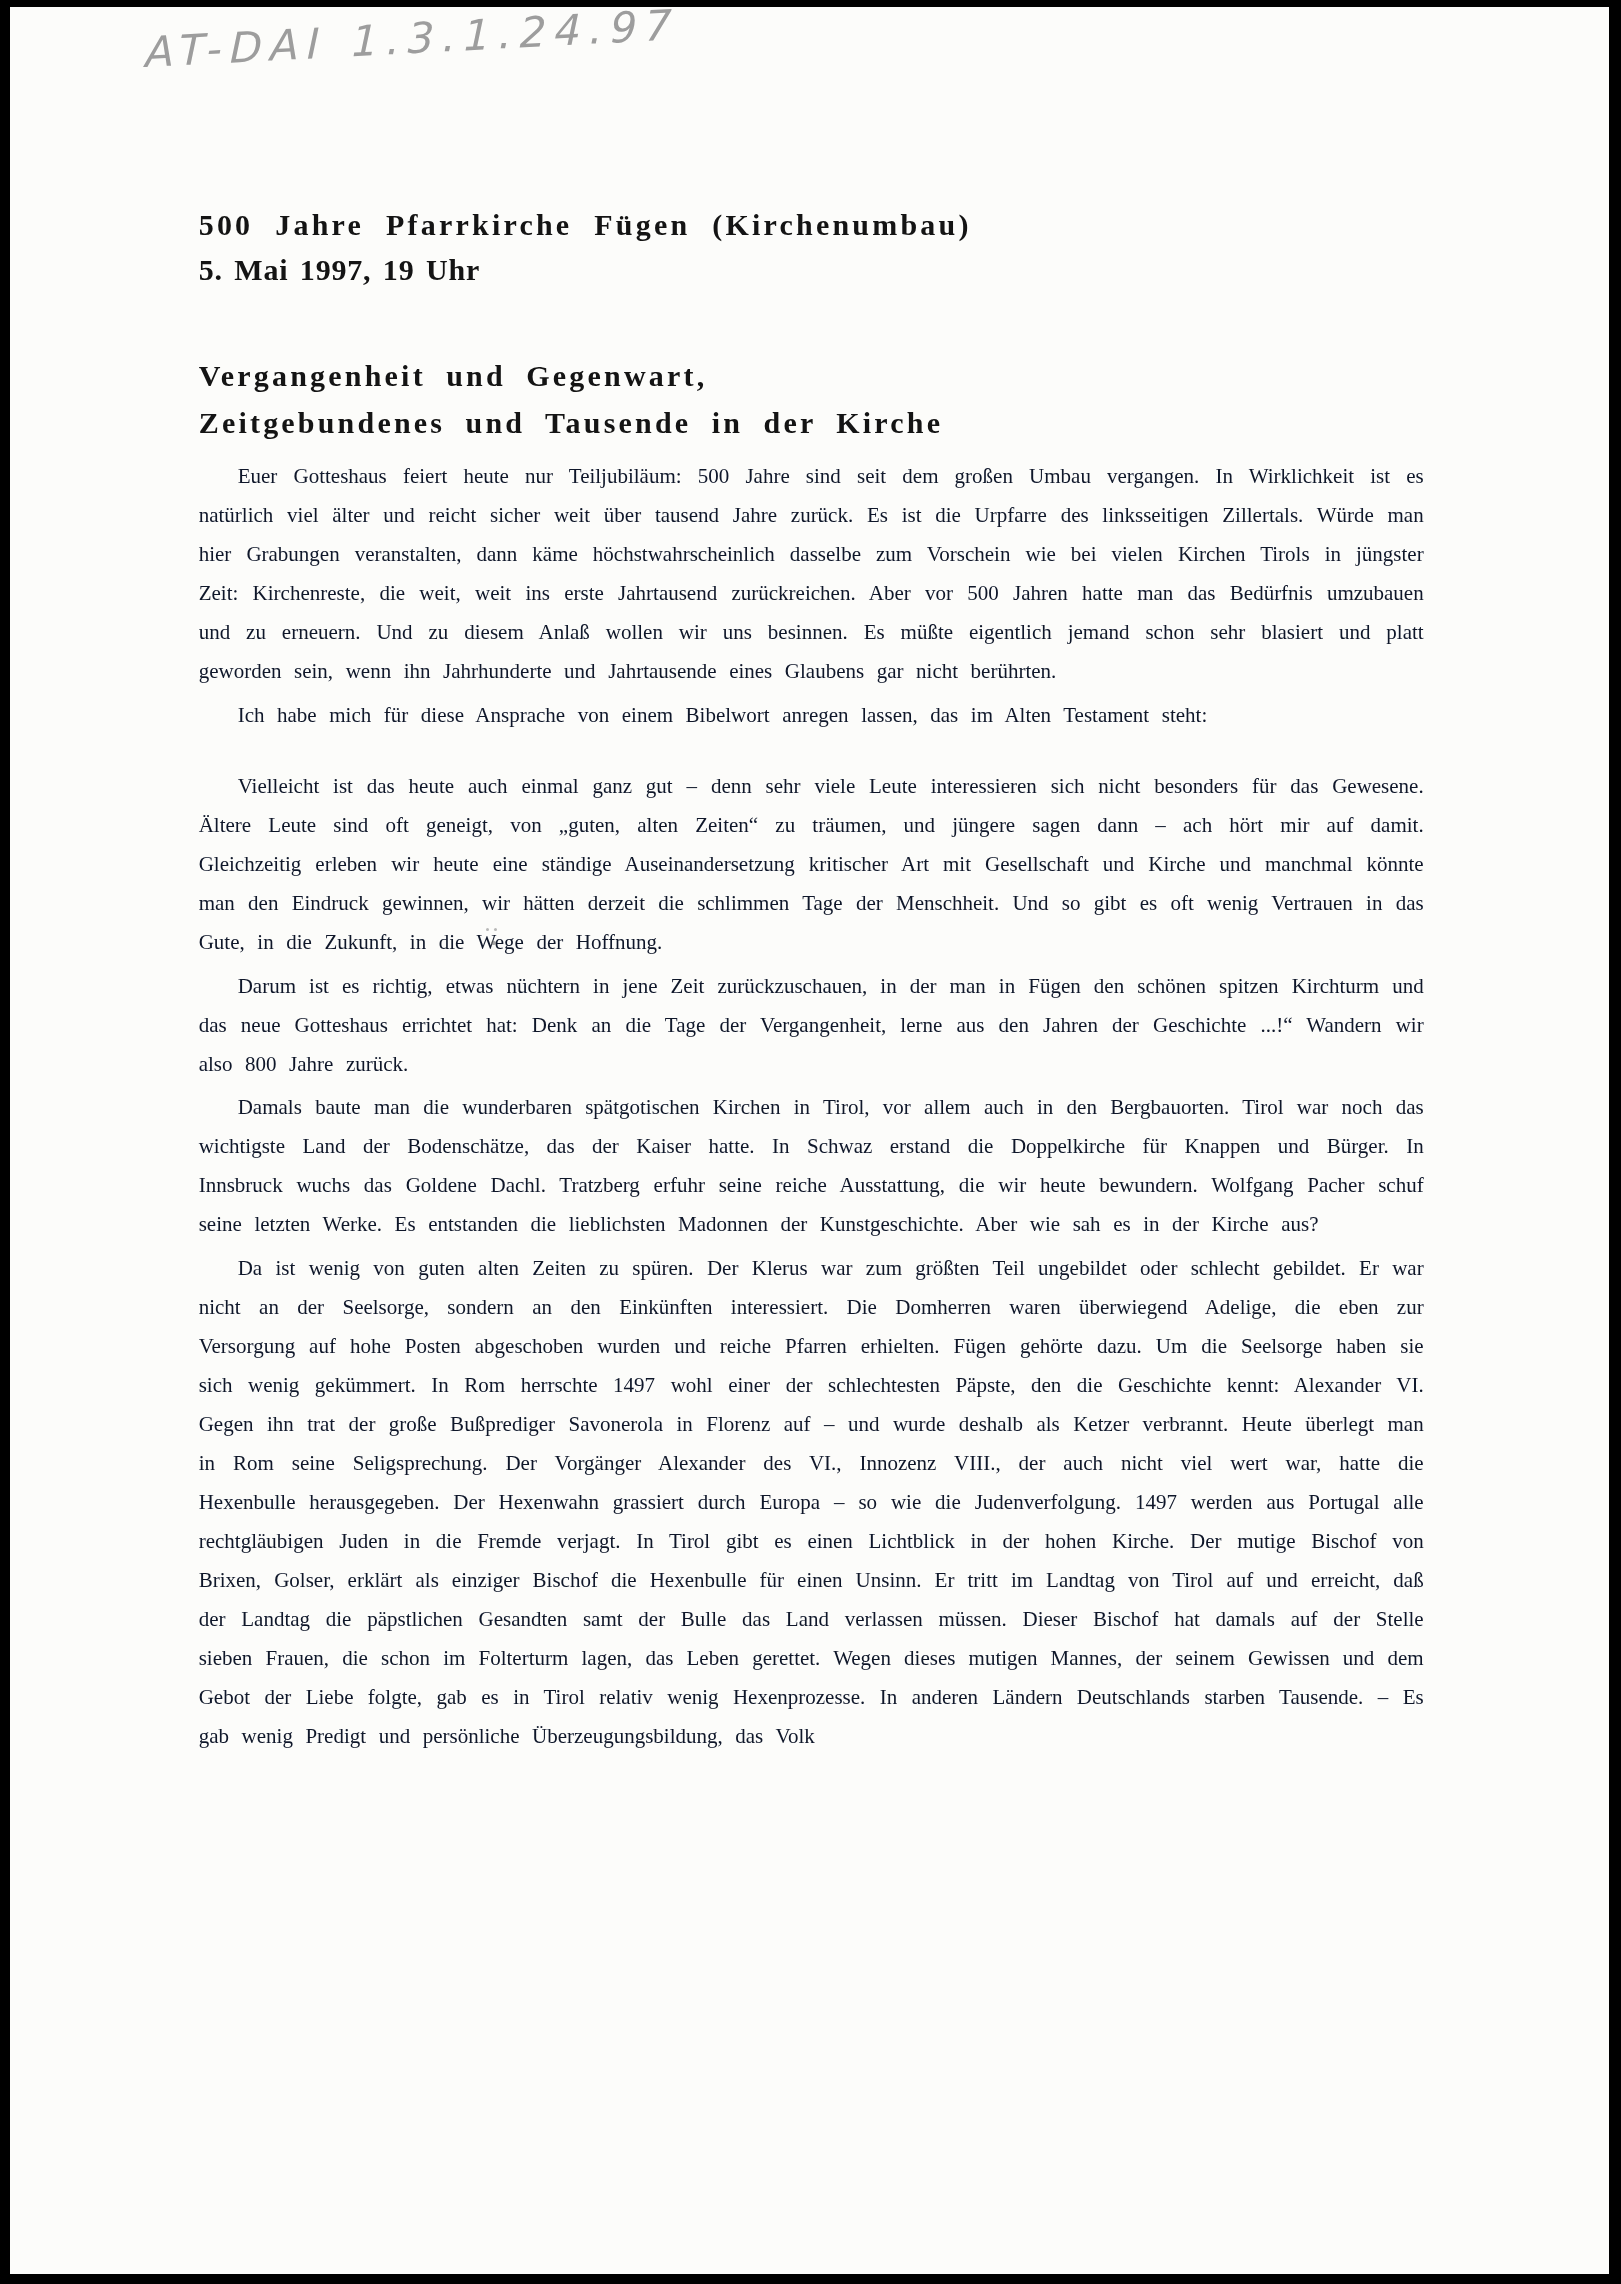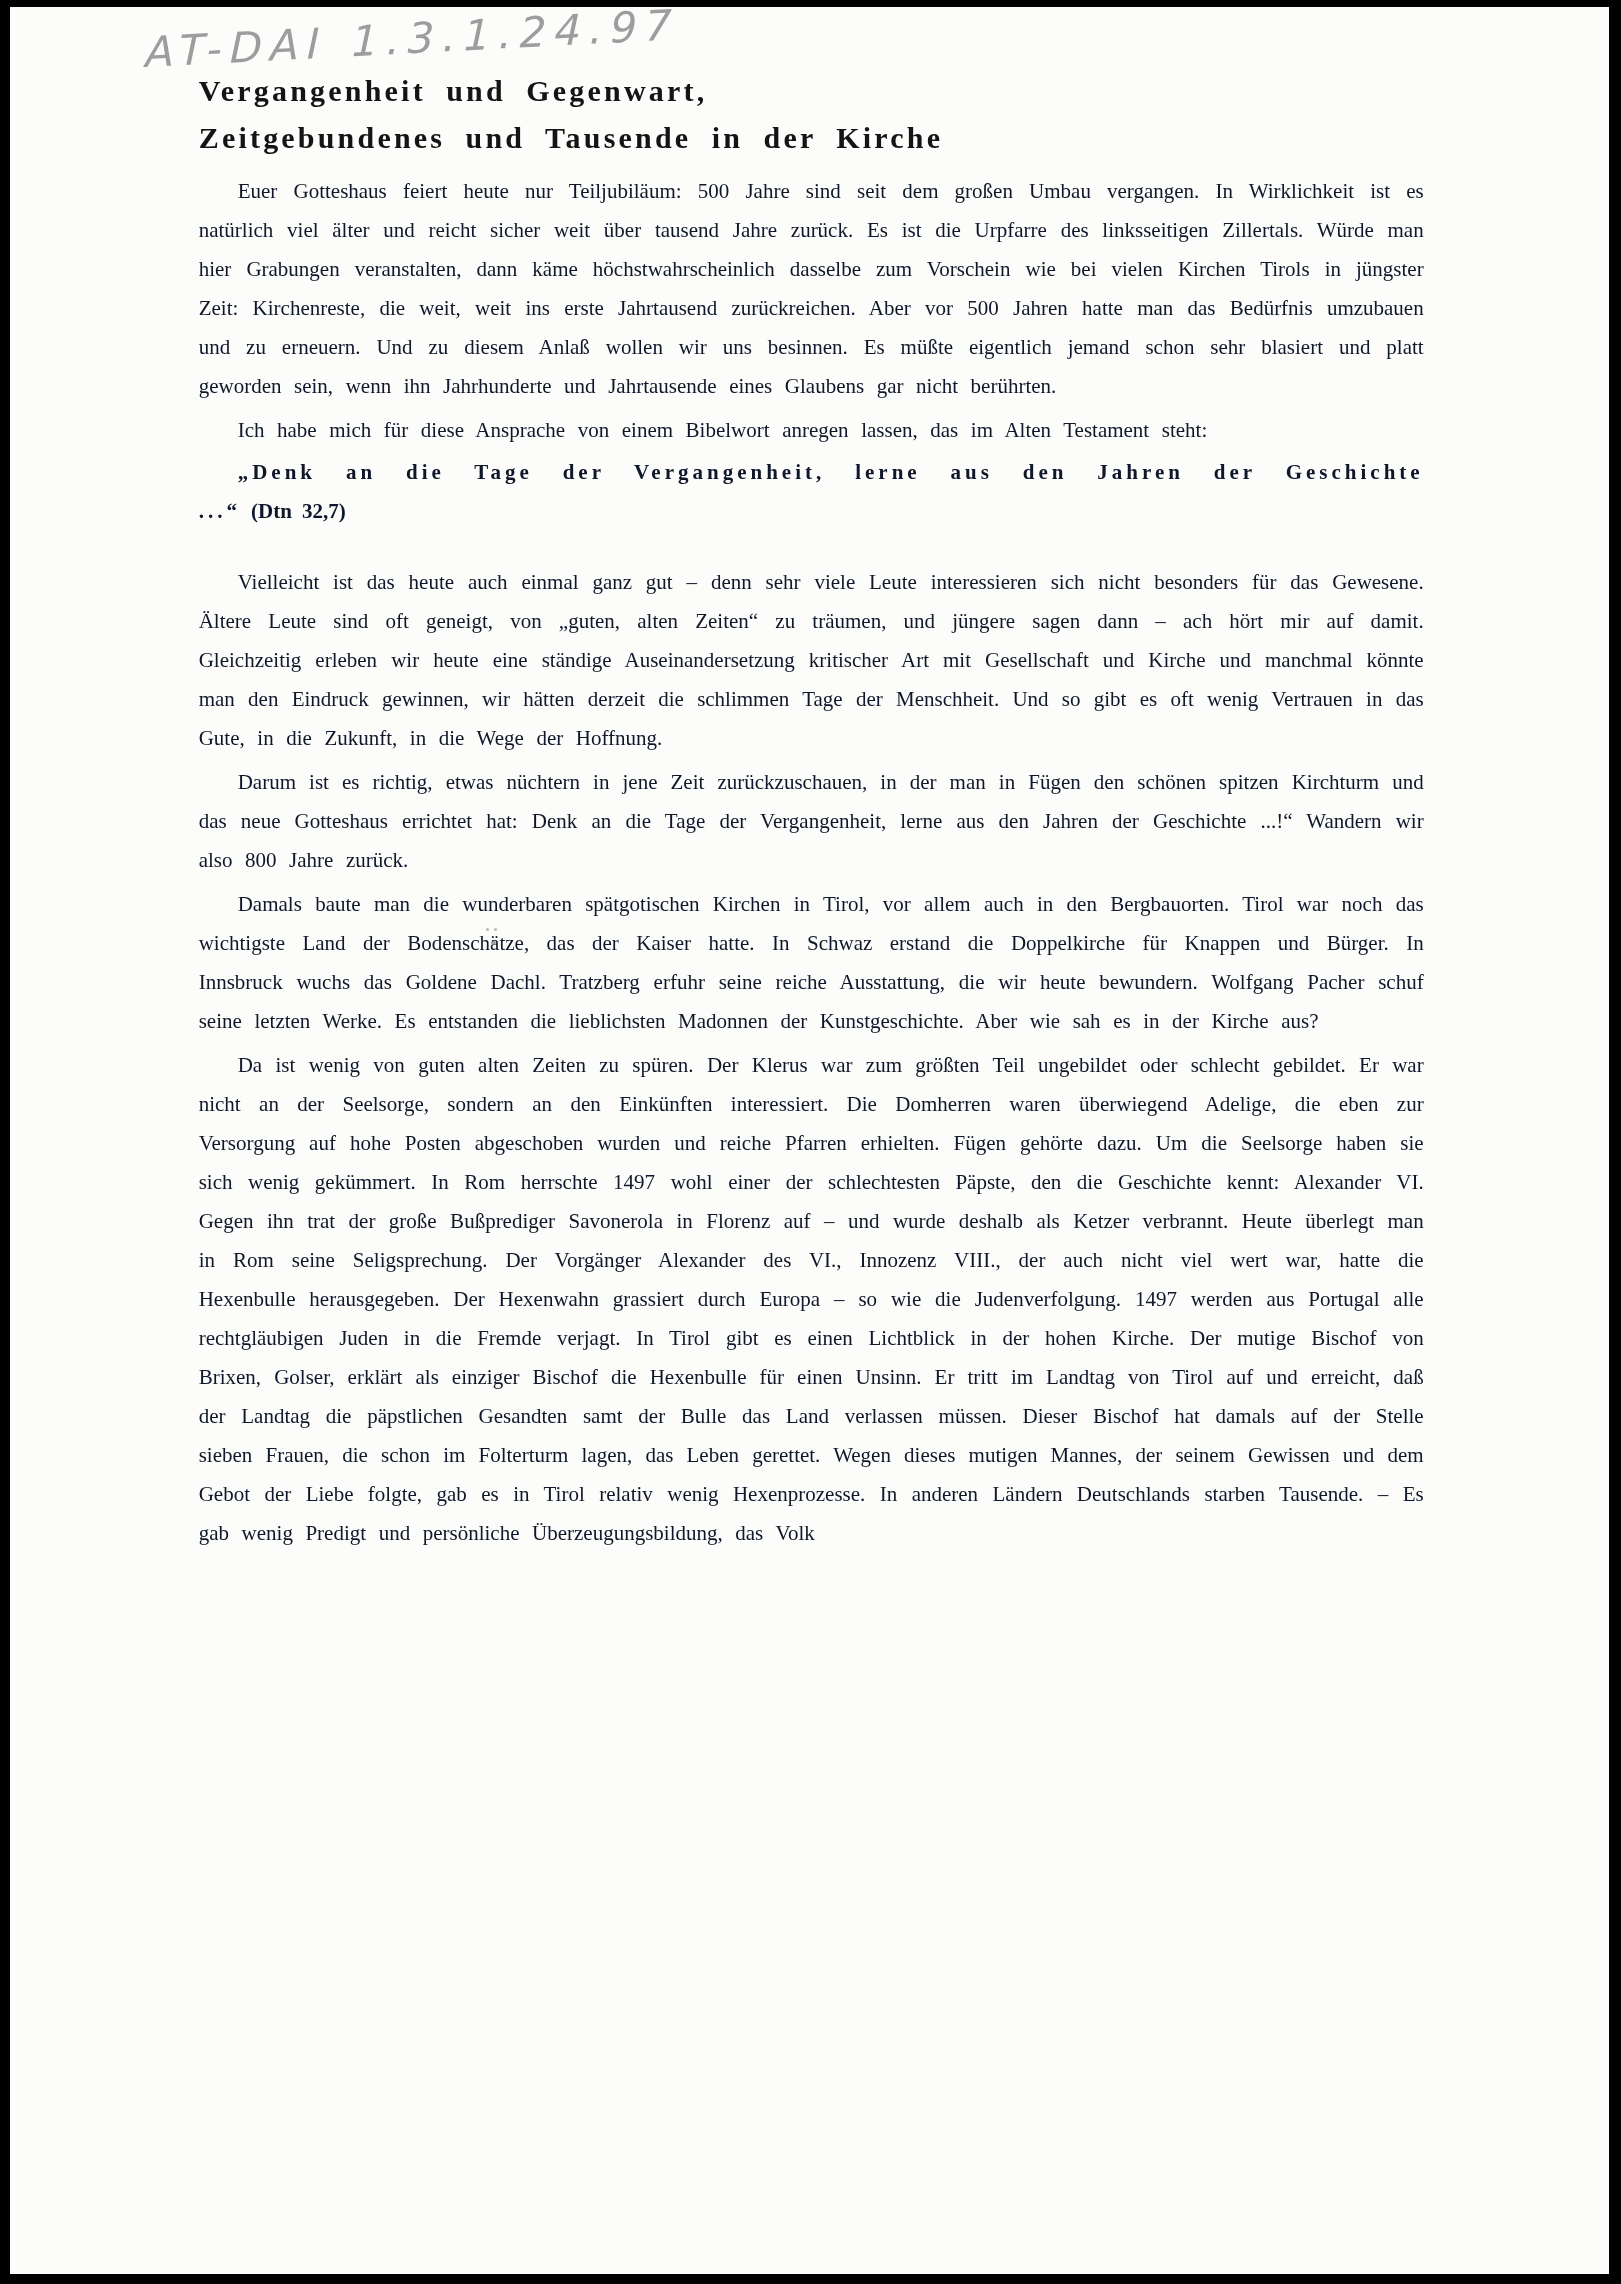--- a/index.html
+++ b/index.html
@@ -84,31 +84,34 @@
 </style>
 </head>
 <body>
 
 <div class="sheet">
 
   <div class="handwriting">AT-DAI 1.3.1.24.97</div>
 
   <div class="content">
 
+    <div class="doc-header">
+      <div class="h-line spaced">500 Jahre Pfarrkirche Fügen (Kirchenumbau)</div>
+      <div class="h-line plain">5. Mai 1997, 19 Uhr</div>
+    </div>
 
     <div class="doc-title">
       <div class="t-line">Vergangenheit und Gegenwart,</div>
       <div class="t-line">Zeitgebundenes und Tausende in der Kirche</div>
     </div>
 
     <p class="body-p first">Euer Gotteshaus feiert heute nur Teiljubiläum: 500 Jahre sind seit dem großen Umbau vergangen. In Wirklichkeit ist es natürlich viel älter und reicht sicher weit über tausend Jahre zurück. Es ist die Urpfarre des linksseitigen Zillertals. Würde man hier Grabungen veranstalten, dann käme höchstwahrscheinlich dasselbe zum Vorschein wie bei vielen Kirchen Tirols in jüngster Zeit: Kirchenreste, die weit, weit ins erste Jahrtausend zurückreichen. Aber vor 500 Jahren hatte man das Bedürfnis umzubauen und zu erneuern. Und zu diesem Anlaß wollen wir uns besinnen. Es müßte eigentlich jemand schon sehr blasiert und platt geworden sein, wenn ihn Jahrhunderte und Jahrtausende eines Glaubens gar nicht berührten.</p>
 
     <p class="body-p">Ich habe mich für diese Ansprache von einem Bibelwort anregen lassen, das im Alten Testament steht:</p>
 
-    <p class="body-p quote"><span class="quote-text">„Denk an die Tage der Vergangenheit, lerne aus den Jahren der Geschichte ...“</span><span class="quote-ref"> (Dtn 32,7)</span></p>
 
     <p class="body-p gap">Vielleicht ist das heute auch einmal ganz gut – denn sehr viele Leute interessieren sich nicht besonders für das Gewesene. Ältere Leute sind oft geneigt, von „guten, alten Zeiten“ zu träumen, und jüngere sagen dann – ach hört mir auf damit. Gleichzeitig erleben wir heute eine ständige Auseinandersetzung kritischer Art mit Gesellschaft und Kirche und manchmal könnte man den Eindruck gewinnen, wir hätten derzeit die schlimmen Tage der Menschheit. Und so gibt es oft wenig Vertrauen in das Gute, in die Zukunft, in die Wege der Hoffnung.</p>
 
     <p class="body-p">Darum ist es richtig, etwas nüchtern in jene Zeit zurückzuschauen, in der man in Fügen den schönen spitzen Kirchturm und das neue Gotteshaus errichtet hat: Denk an die Tage der Vergangenheit, lerne aus den Jahren der Geschichte ...!“ Wandern wir also 800 Jahre zurück.</p>
 
     <p class="body-p">Damals baute man die wunderbaren spätgotischen Kirchen in Tirol, vor allem auch in den Bergbauorten. Tirol war noch das wichtigste Land der Bodenschätze, das der Kaiser hatte. In Schwaz erstand die Doppelkirche für Knappen und Bürger. In Innsbruck wuchs das Goldene Dachl. Tratzberg erfuhr seine reiche Ausstattung, die wir heute bewundern. Wolfgang Pacher schuf seine letzten Werke. Es entstanden die lieblichsten Madonnen der Kunstgeschichte. Aber wie sah es in der Kirche aus?</p>
 
     <p class="body-p">Da ist wenig von guten alten Zeiten zu spüren. Der Klerus war zum größten Teil ungebildet oder schlecht gebildet. Er war nicht an der Seelsorge, sondern an den Einkünften interessiert. Die Domherren waren überwiegend Adelige, die eben zur Versorgung auf hohe Posten abgeschoben wurden und reiche Pfarren erhielten. Fügen gehörte dazu. Um die Seelsorge haben sie sich wenig gekümmert. In Rom herrschte 1497 wohl einer der schlechtesten Päpste, den die Geschichte kennt: Alexander VI. Gegen ihn trat der große Bußprediger Savonerola in Florenz auf – und wurde deshalb als Ketzer verbrannt. Heute überlegt man in Rom seine Seligsprechung. Der Vorgänger Alexander des VI., Innozenz VIII., der auch nicht viel wert war, hatte die Hexenbulle herausgegeben. Der Hexenwahn grassiert durch Europa – so wie die Judenverfolgung. 1497 werden aus Portugal alle rechtgläubigen Juden in die Fremde verjagt. In Tirol gibt es einen Lichtblick in der hohen Kirche. Der mutige Bischof von Brixen, Golser, erklärt als einziger Bischof die Hexenbulle für einen Unsinn. Er tritt im Landtag von Tirol auf und erreicht, daß der Landtag die päpstlichen Gesandten samt der Bulle das Land verlassen müssen. Dieser Bischof hat damals auf der Stelle sieben Frauen, die schon im Folterturm lagen, das Leben gerettet. Wegen dieses mutigen Mannes, der seinem Gewissen und dem Gebot der Liebe folgte, gab es in Tirol relativ wenig Hexenprozesse. In anderen Ländern Deutschlands starben Tausende. – Es gab wenig Predigt und persönliche Überzeugungsbildung, das Volk</p>
 
   </div>

